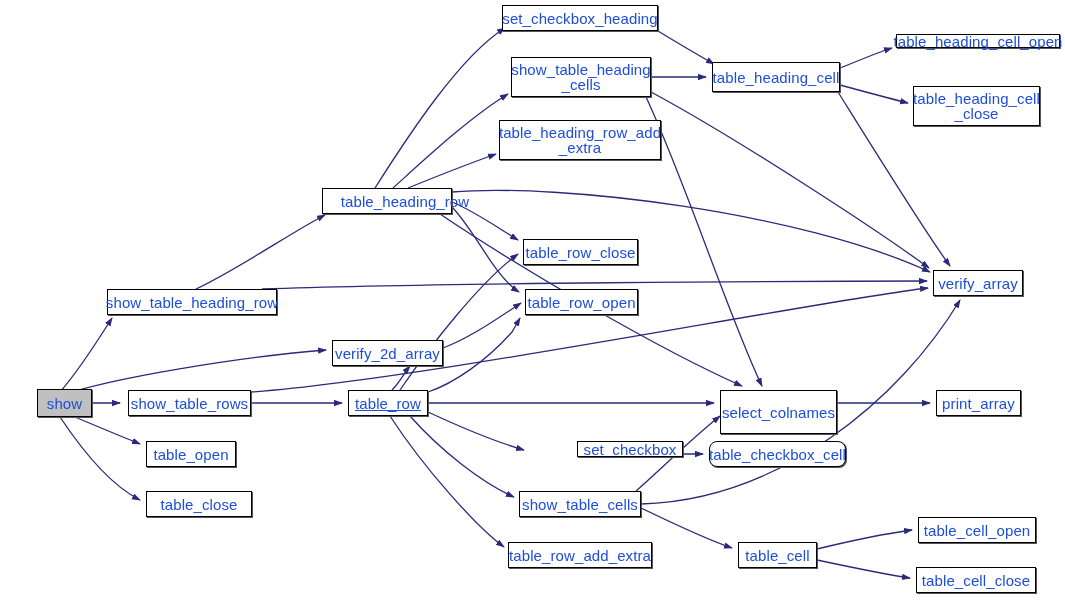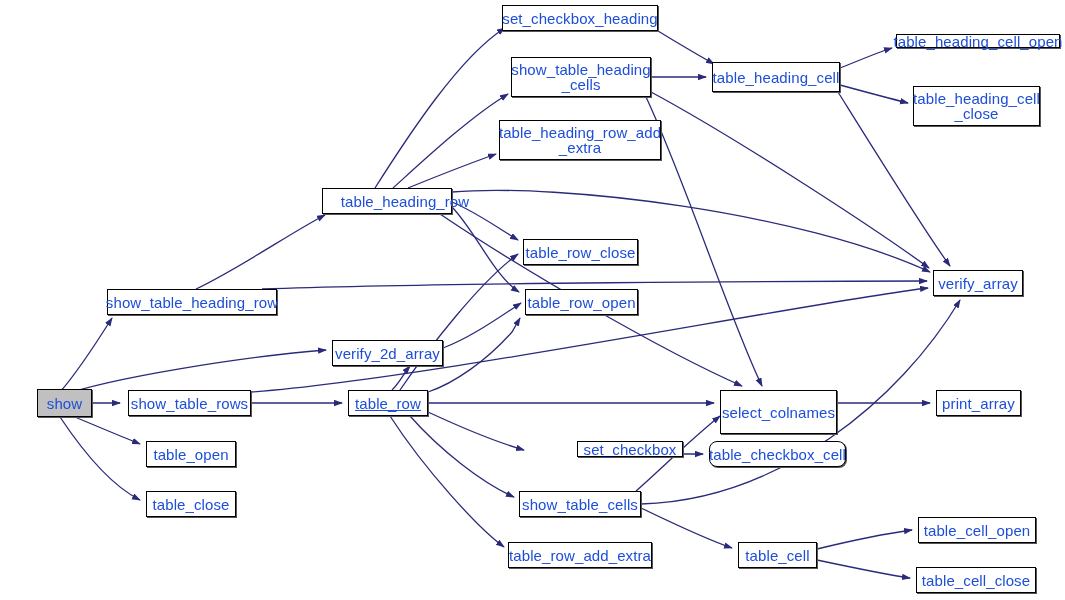--- a/index.html
+++ b/index.html
@@ -92,21 +92,21 @@
         <path d="M837,403 L930,403" fill="none" stroke="#2a2a7a" stroke-width="1.3" marker-end="url(#arrow)"></path>
         <path d="M817,549 C850,541 890,533 912,530" fill="none" stroke="#2a2a7a" stroke-width="1.3" marker-end="url(#arrow)"></path>
         <path d="M817,560 C850,567 888,575 910,578" fill="none" stroke="#2a2a7a" stroke-width="1.3" marker-end="url(#arrow)"></path>
       </g>
   </svg>
   <div id="nodes">
       <div class="node highlight" style="left: 5px; top: 389px; width: 55px; height: 28px; margin-left: 32px;">show</div>
       <div class="node" style="left: 107px; top: 289px; width: 170px; height: 26px;">show_table_heading_row</div>
       <div class="node" style="left: 128px; top: 390px; width: 123px; height: 26px; text-align: right;">show_table_rows</div>
       <div class="node" style="left: 146px; top: 441px; width: 90px; height: 26px;">table_open</div>
-      <div class="node" style="left: 146px; top: 491px; width: 90px; height: 26px;">table_close</div>
+      <div class="node" style="left: 146px; top: 491px; width: 106px; height: 26px;">table_close</div>
       <div class="node" style="left: 322px; top: 188px; width: 130px; height: 26px; padding-left: 36px;">table_heading_row</div>
       <div class="node" style="left: 332px; top: 340px; width: 111px; height: 26px;">verify_2d_array</div>
       <div class="node" style="left: 348px; top: 390px; width: 80px; height: 26px; text-decoration: underline;">table_row</div>
       <div class="node" style="left: 502px; top: 5px; width: 156px; height: 26px;">set_checkbox_heading</div>
       <div class="node" style="left: 511px; top: 57px; width: 140px; height: 40px;">show_table_heading
 _cells</div>
       <div class="node" style="left: 499px; top: 120px; width: 162px; height: 40px;">table_heading_row_add
 _extra</div>
       <div class="node" style="left: 523px; top: 239px; width: 115px; height: 26px;">table_row_close</div>
       <div class="node" style="left: 525px; top: 289px; width: 113px; height: 26px;">table_row_open</div>

